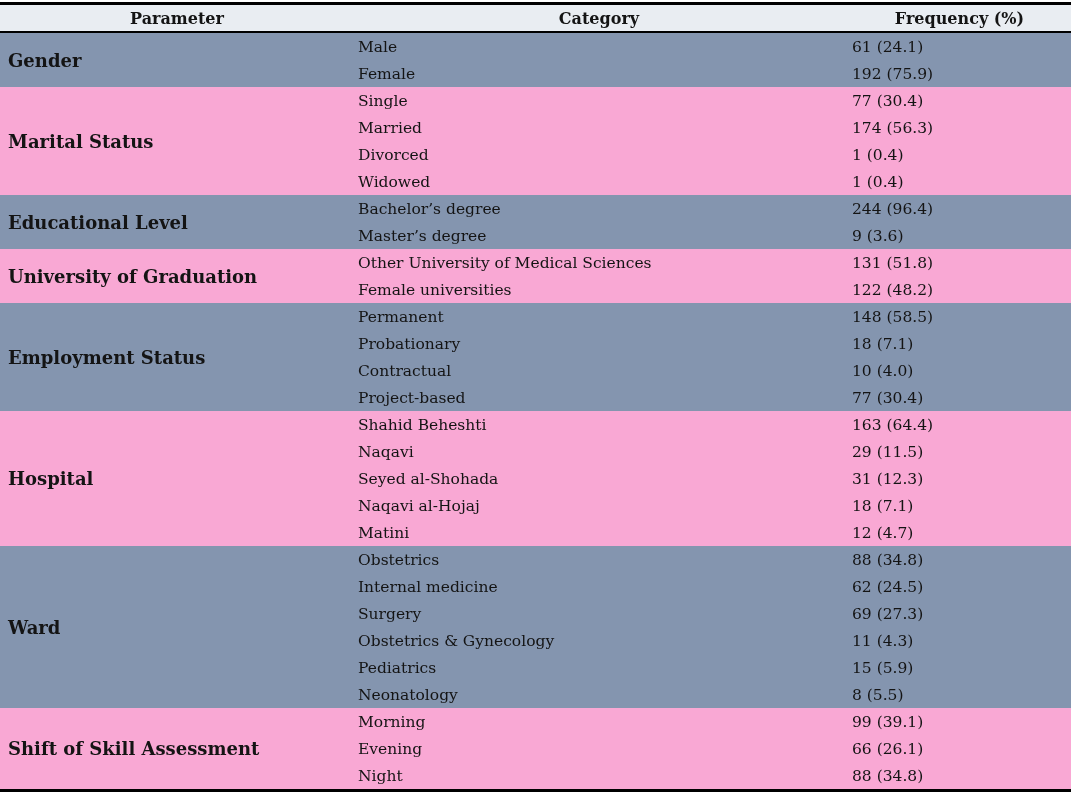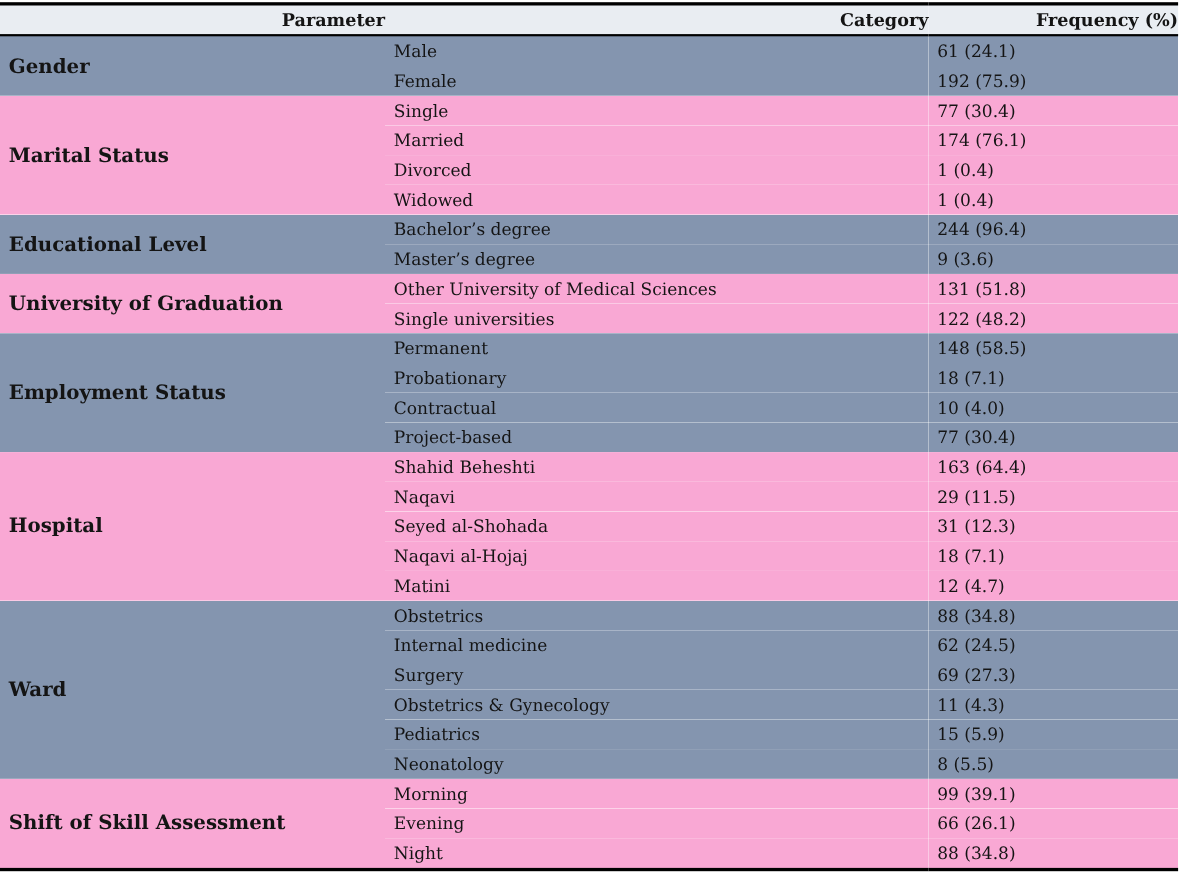--- a/index.html
+++ b/index.html
@@ -25,21 +25,21 @@
     color: #141414;
     border-top: 3px solid #000000;
     border-bottom: 3px solid #000000;
   }
   col.col-parameter { width: 350px; }
   col.col-category  { width: 494px; }
   col.col-frequency { width: 227px; }
 
   thead th {
     background: #E9EDF2;
-    text-align: right;
+    text-align: center;
     font-weight: bold;
     font-size: 16px;
     height: 26px;
     padding: 0 0 0 4px;
     border-bottom: 2px solid #000000;
     vertical-align: middle;
     white-space: nowrap;
   }
   tbody td {
     height: 27px;
@@ -83,21 +83,21 @@
           <td>Female</td>
           <td>192 (75.9)</td>
         </tr>
         <tr class="light">
           <td rowspan="4" class="param">Marital Status</td>
           <td>Single</td>
           <td>77 (30.4)</td>
         </tr>
         <tr class="light">
           <td>Married</td>
-          <td>174 (76.1)</td>
+          <td>174 (56.3)</td>
         </tr>
         <tr class="light">
           <td>Divorced</td>
           <td>1 (0.4)</td>
         </tr>
         <tr class="light">
           <td>Widowed</td>
           <td>1 (0.4)</td>
         </tr>
         <tr class="dark">
@@ -108,21 +108,21 @@
         <tr class="dark">
           <td>Master’s degree</td>
           <td>9 (3.6)</td>
         </tr>
         <tr class="light">
           <td rowspan="2" class="param">University of Graduation</td>
           <td>Other University of Medical Sciences</td>
           <td>131 (51.8)</td>
         </tr>
         <tr class="light">
-          <td>Single universities</td>
+          <td>Female universities</td>
           <td>122 (48.2)</td>
         </tr>
         <tr class="dark">
           <td rowspan="4" class="param">Employment Status</td>
           <td>Permanent</td>
           <td>148 (58.5)</td>
         </tr>
         <tr class="dark">
           <td>Probationary</td>
           <td>18 (7.1)</td>

